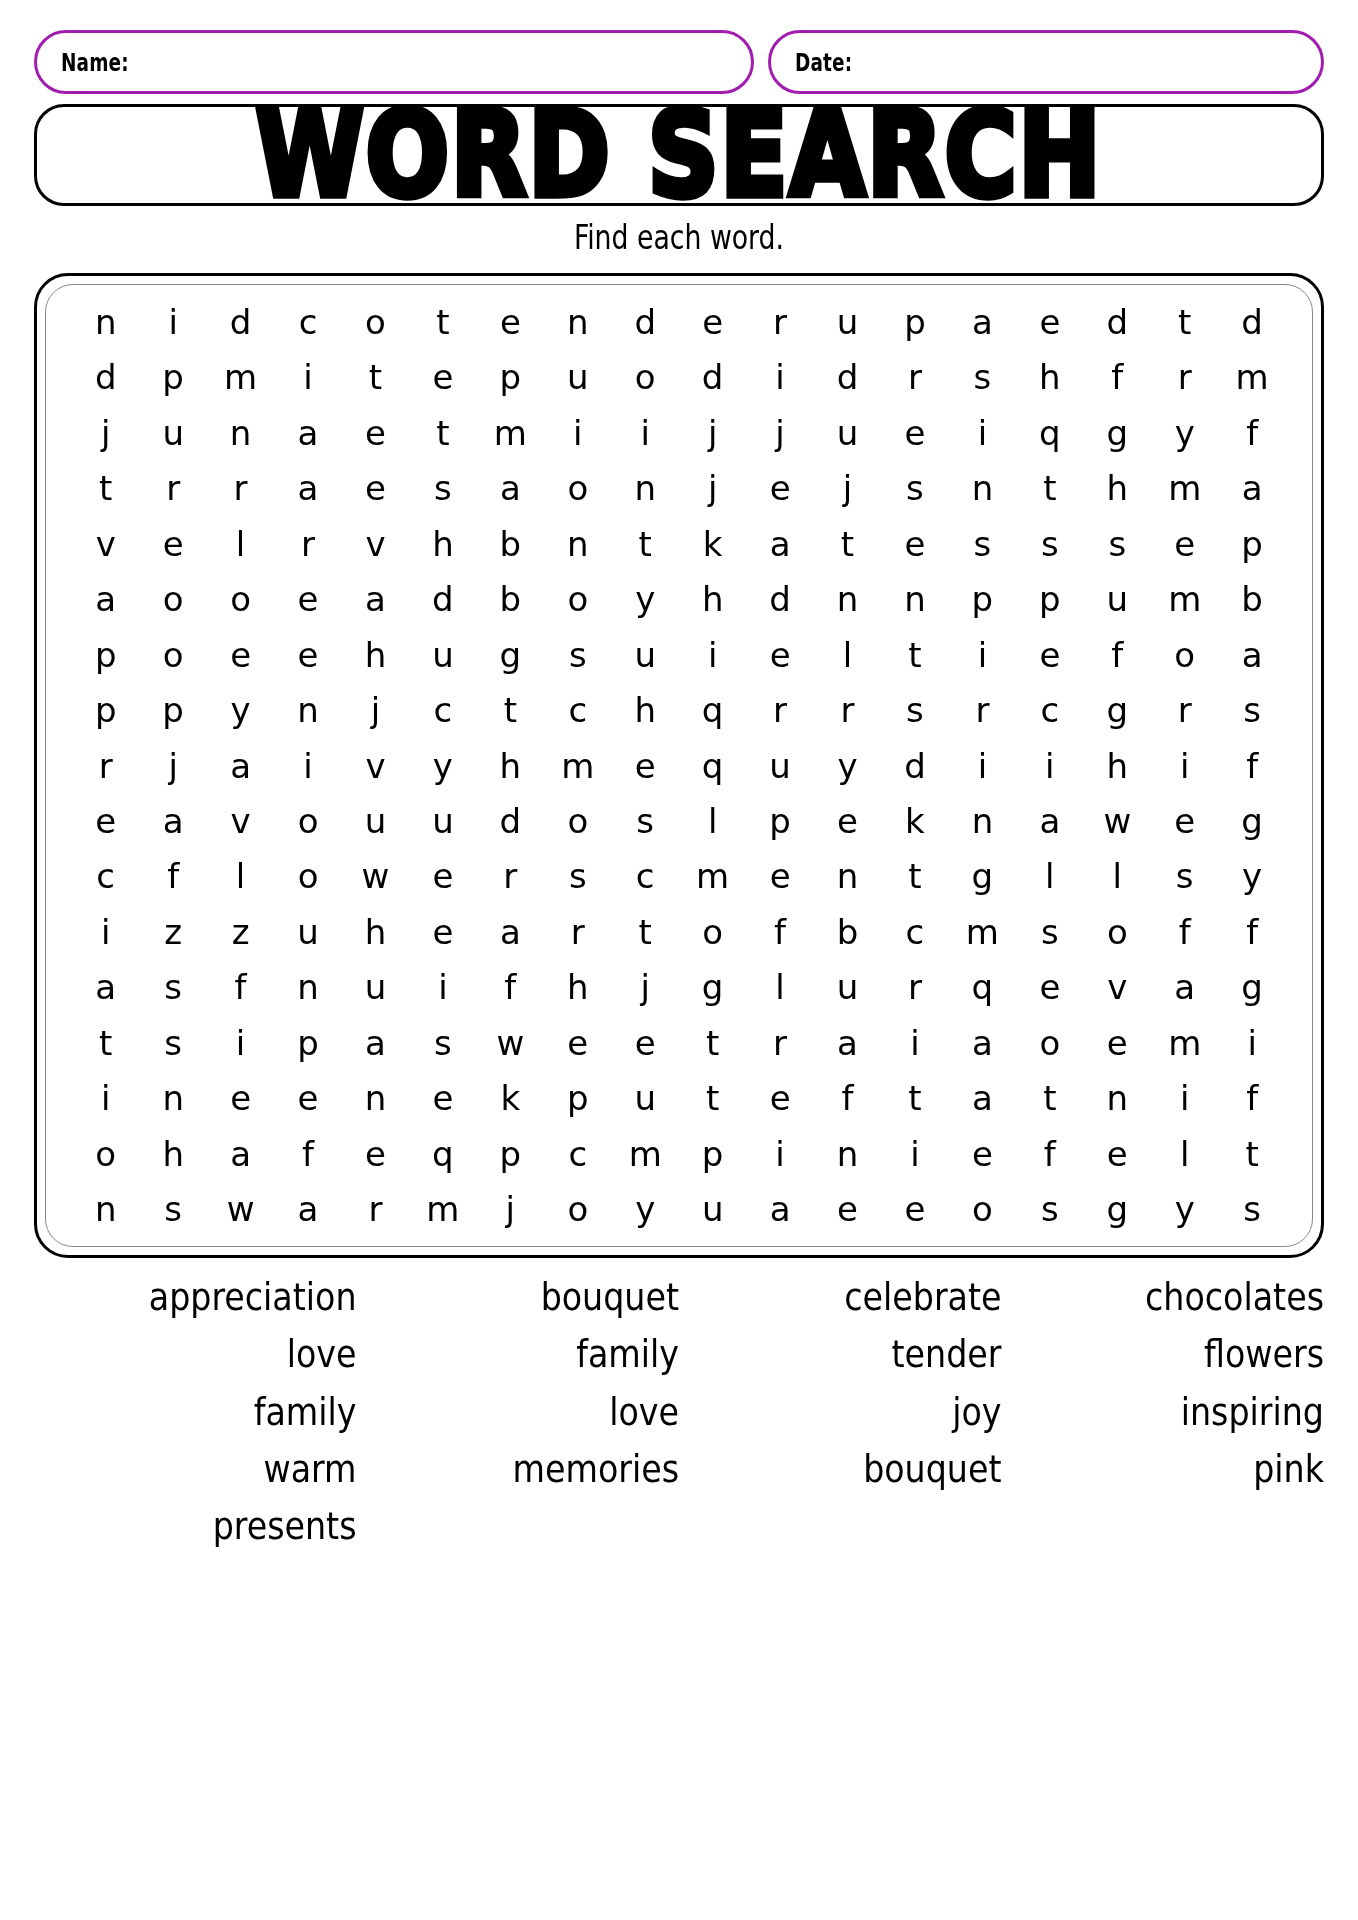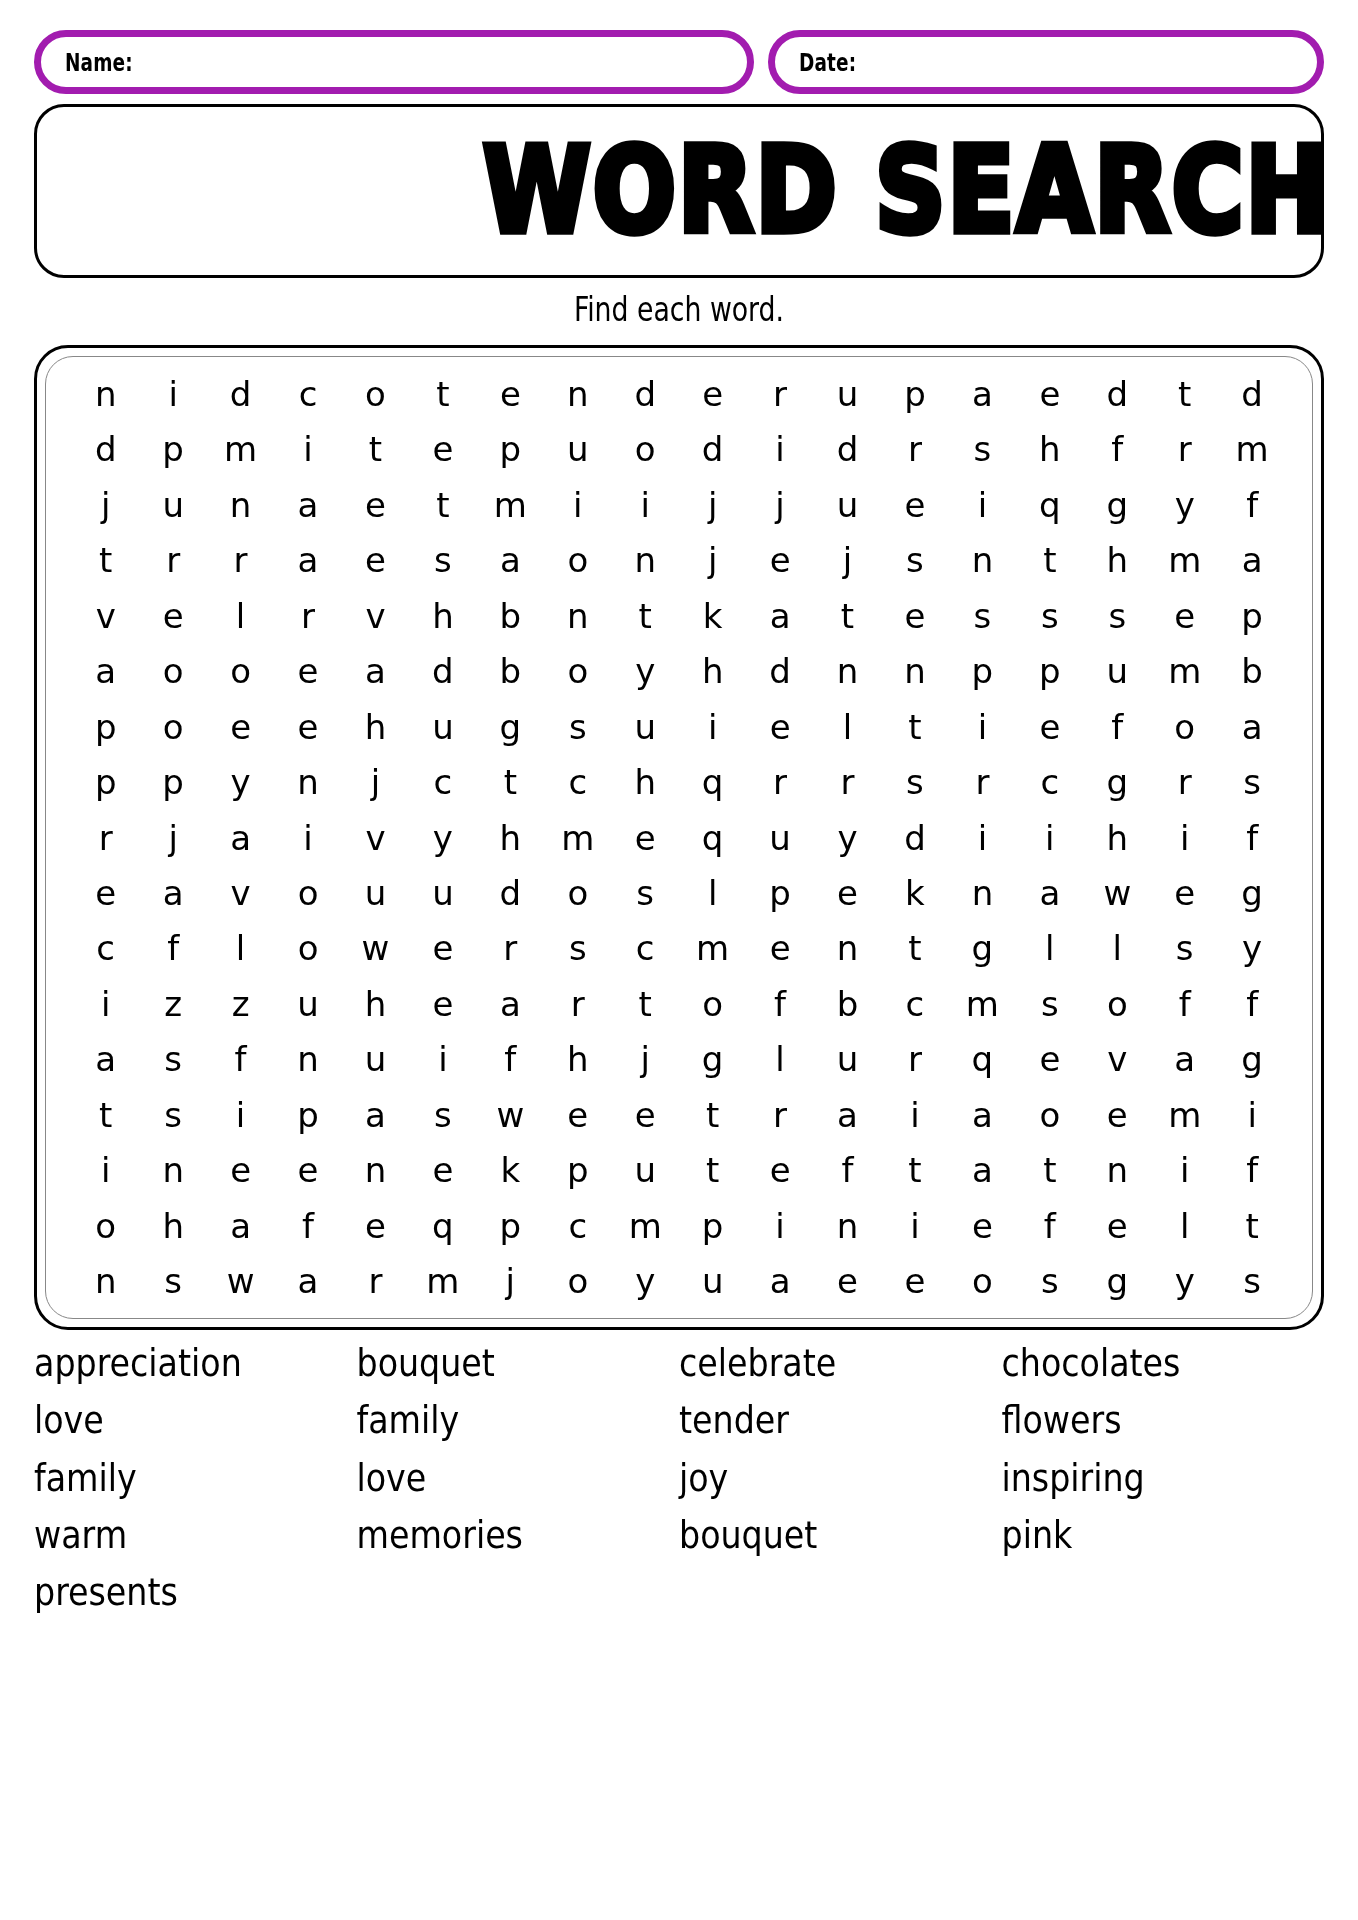--- a/index.html
+++ b/index.html
@@ -23,21 +23,21 @@
   }
 
   
   .header-row {
     display: flex;
     gap: 14px;
     align-items: stretch;
     height: 64px;
   }
   .field-box {
-    border: 7px solid #a21caf;
+    border: 3px solid #a21caf;
     border-radius: 32px;
     display: flex;
     align-items: center;
     padding-left: 24px;
     box-sizing: border-box;
     background: #fff;
   }
   .field-name { flex: 0 0 720px; }
   .field-date { flex: 1 1 auto; }
   .field-label {
@@ -45,26 +45,26 @@
     font-size: 25px;
     font-weight: 600;
     letter-spacing: 0.2px;
     transform: scaleX(0.82);
     transform-origin: left center;
   }
 
   
   .title-banner {
     margin-top: 10px;
-    height: 174px;
+    height: 102px;
     border: 3px solid #000;
     border-radius: 30px;
     display: flex;
     align-items: center;
-    justify-content: flex-end;
+    justify-content: center;
     box-sizing: border-box;
   }
   .title-text {
     font-family: "DejaVu Sans", sans-serif;
     font-weight: 900;
     font-size: 96px;
     letter-spacing: 2px;
     line-height: 1;
     transform: scaleY(1.22) scaleX(1.02);
     -webkit-text-stroke: 6px #000;
@@ -111,26 +111,26 @@
     text-align: center;
     font-family: "DejaVu Sans", sans-serif;
     font-size: 34px;
     font-weight: 400;
     line-height: 1;
     letter-spacing: 0;
   }
 
   
   .word-list {
-    margin-top: 10px;
+    margin-top: 16px;
     display: grid;
     grid-template-columns: repeat(4, 1fr);
     column-gap: 0px;
     row-gap: 10px;
-    text-align: left;
+    text-align: right;
   }
   .word {
     font-family: "DejaVu Sans Condensed", "Liberation Sans", sans-serif;
     font-size: 37px;
     font-weight: 400;
     line-height: 1.28;
   }
 </style>
 </head>
 <body>

